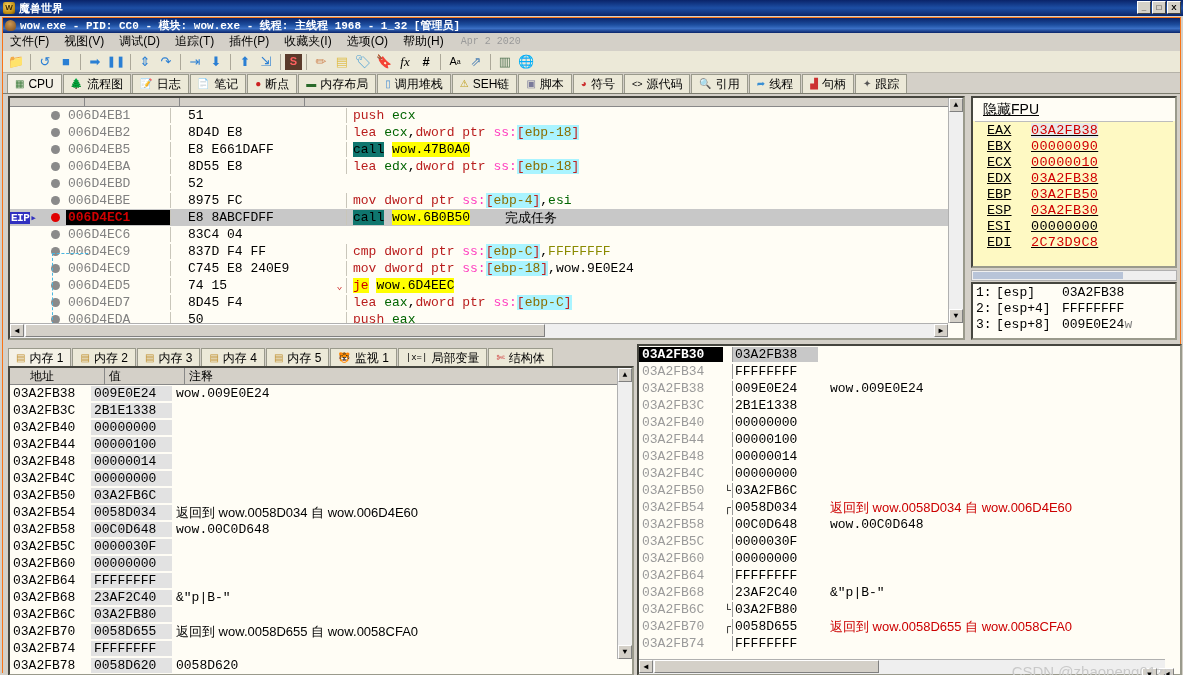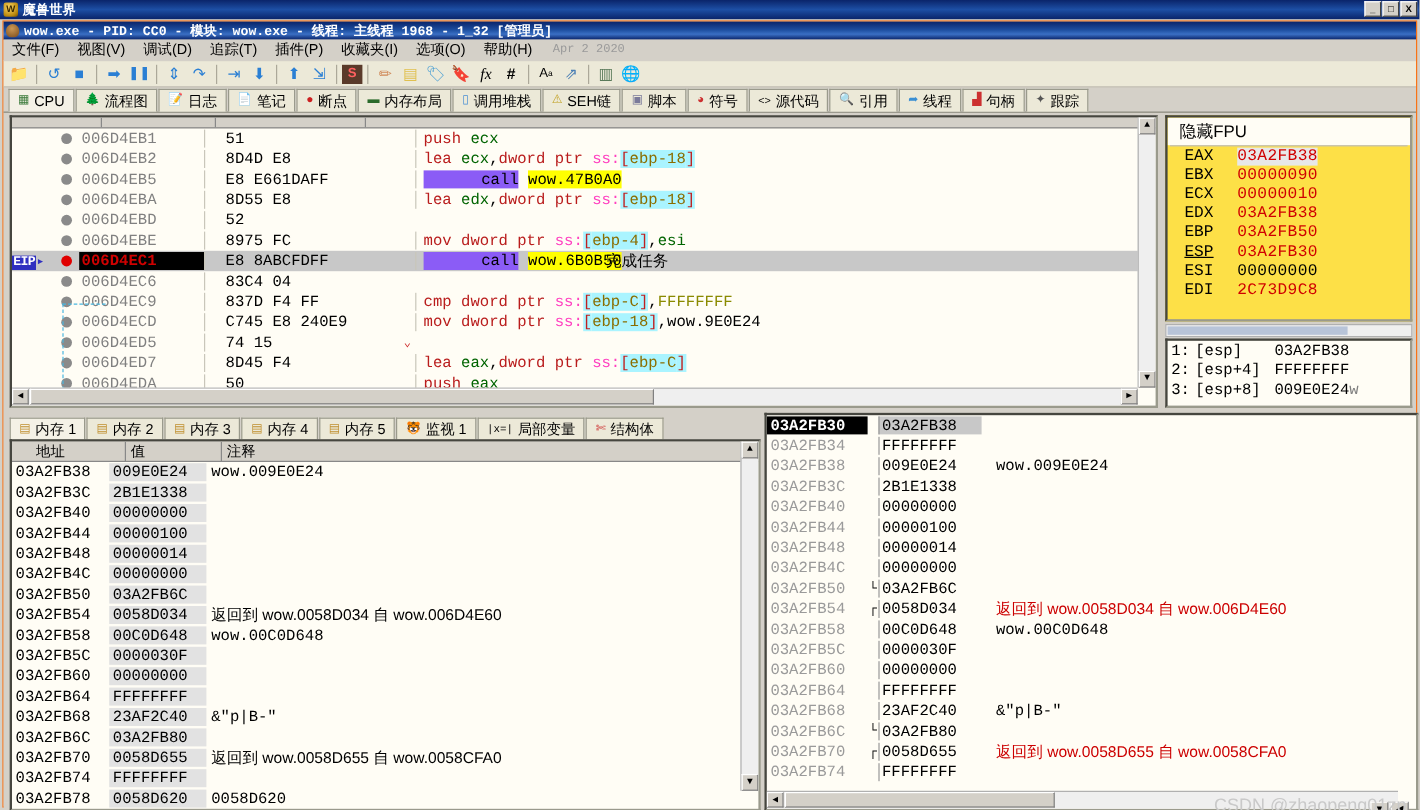--- a/index.html
+++ b/index.html
@@ -108,21 +108,21 @@
   .bpdot { width: 9px; height: 9px; border-radius: 50%; background: #8a8a8a; display:inline-block; vertical-align: middle;}
   .bpdot.red { background: #e00000; }
   .c-addr { width: 104px; color: #808080; padding-left: 2px; }
   .c-addr.cur { background: #000; color: #d00000; font-weight: bold; }
   .c-bytes { width: 163px; padding-left: 17px; color: #000; border-left: 1px solid #c9c6ba; }
   .c-jmp { width: 13px; color: #cc2222; font-size: 10px; text-align:center; }
   .c-ins { flex: 1; padding-left: 6px; border-left: 1px solid #c9c6ba;}
   .c-comment { position:absolute; left: 495px; color: #000; }
 
   .k-mn { color: #b91c1c; }      
-  .k-call { background: #8b5cf6; color: #000; padding-left: 48px; }
+  .k-call { background: #0f766e; color: #000; }
   .k-tgt { background: #ffff00; color: #000; }
   .k-je { background: #ffff00; color: #cc0000; }
   .k-reg { color: #006400; }
   .k-seg { color: #ff40c0; }
   .k-brk { color: #c02020; background: #aaf4ff; }
   .k-off { color: #8a6d00; background: #aaf4ff;}
   .k-num { color: #8a8a00; }
   .k-plain { color: #000; }
 
   
@@ -150,21 +150,21 @@
     border-right-color: #808080; border-bottom-color: #808080;
     text-align: center; font-size: 8px; line-height: 11px; position: absolute; top: 0;
   }
   .hscroll .lf { left: 0; } .hscroll .rt { right: 0; }
   .hthumb { position:absolute; left: 15px; top:0; width: 520px; height: 13px; background: #d4d0c8;
     border: 1px solid #fff; border-right-color:#808080; border-bottom-color:#808080; }
 
   
   .regpanel {
     position: absolute; left: 968px; top: 2px; width: 206px; height: 172px;
-    background: #fde047; border: 2px inset #9a9a8c; overflow: hidden;
+    background: #fef9c3; border: 2px inset #9a9a8c; overflow: hidden; text-decoration: underline;
   }
   .reg-hidefpu { font-size: 14px; padding: 3px 0 2px 10px; color: #000; background:#fffdf5;}
   .reg-sep { border-top: 1px solid #bdbdbd; margin: 0 2px; }
   .reglist { font-family: "Liberation Mono", monospace; font-size: 13.5px; padding-left: 14px; }
   .regrow { height: 16px; display: flex; align-items: center; }
   .regname { width: 44px; color: #000; }
   .regname.u { text-decoration: underline; }
   .regval { color: #d00000; letter-spacing: 0.3px; }
   .regval.hl { background: #e8e8e8; }
   .regval.black { color: #000; }
@@ -455,20 +455,21 @@
               <div class="c-bytes">C745 E8 240E9</div>
               <div class="c-jmp"></div>
               <div class="c-ins"><span class="k-mn">mov</span><span class="k-plain"> </span><span class="k-mn">dword ptr </span><span class="k-seg">ss:</span><span class="k-brk">[</span><span class="k-off">ebp-18</span><span class="k-brk">]</span><span class="k-plain">,</span><span class="k-plain">wow.9E0E24</span></div>
             </div>
             <div class="drow">
               <div class="c-eip"></div>
               <div class="c-bp"><span class="bpdot"></span></div>
               <div class="c-addr">006D4ED5</div>
               <div class="c-bytes">74 15</div>
               <div class="c-jmp">⌄</div>
+              <div class="c-ins"><span class="k-je">je</span><span class="k-plain"> </span><span class="k-tgt">wow.6D4EEC</span></div>
             </div>
             <div class="drow">
               <div class="c-eip"></div>
               <div class="c-bp"><span class="bpdot"></span></div>
               <div class="c-addr">006D4ED7</div>
               <div class="c-bytes">8D45 F4</div>
               <div class="c-jmp"></div>
               <div class="c-ins"><span class="k-mn">lea</span><span class="k-plain"> </span><span class="k-reg">eax</span><span class="k-plain">,</span><span class="k-mn">dword ptr </span><span class="k-seg">ss:</span><span class="k-brk">[</span><span class="k-off">ebp-C</span><span class="k-brk">]</span></div>
             </div>
             <div class="drow">

